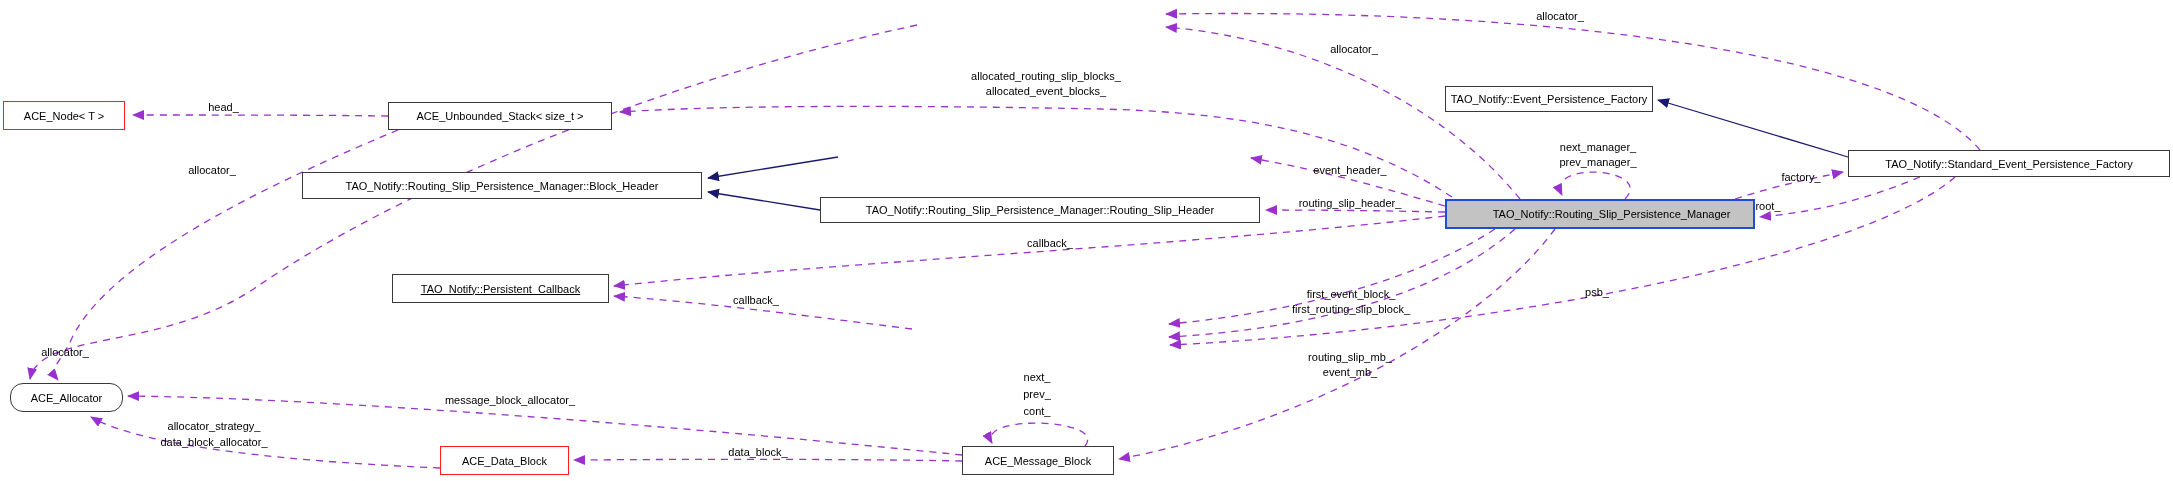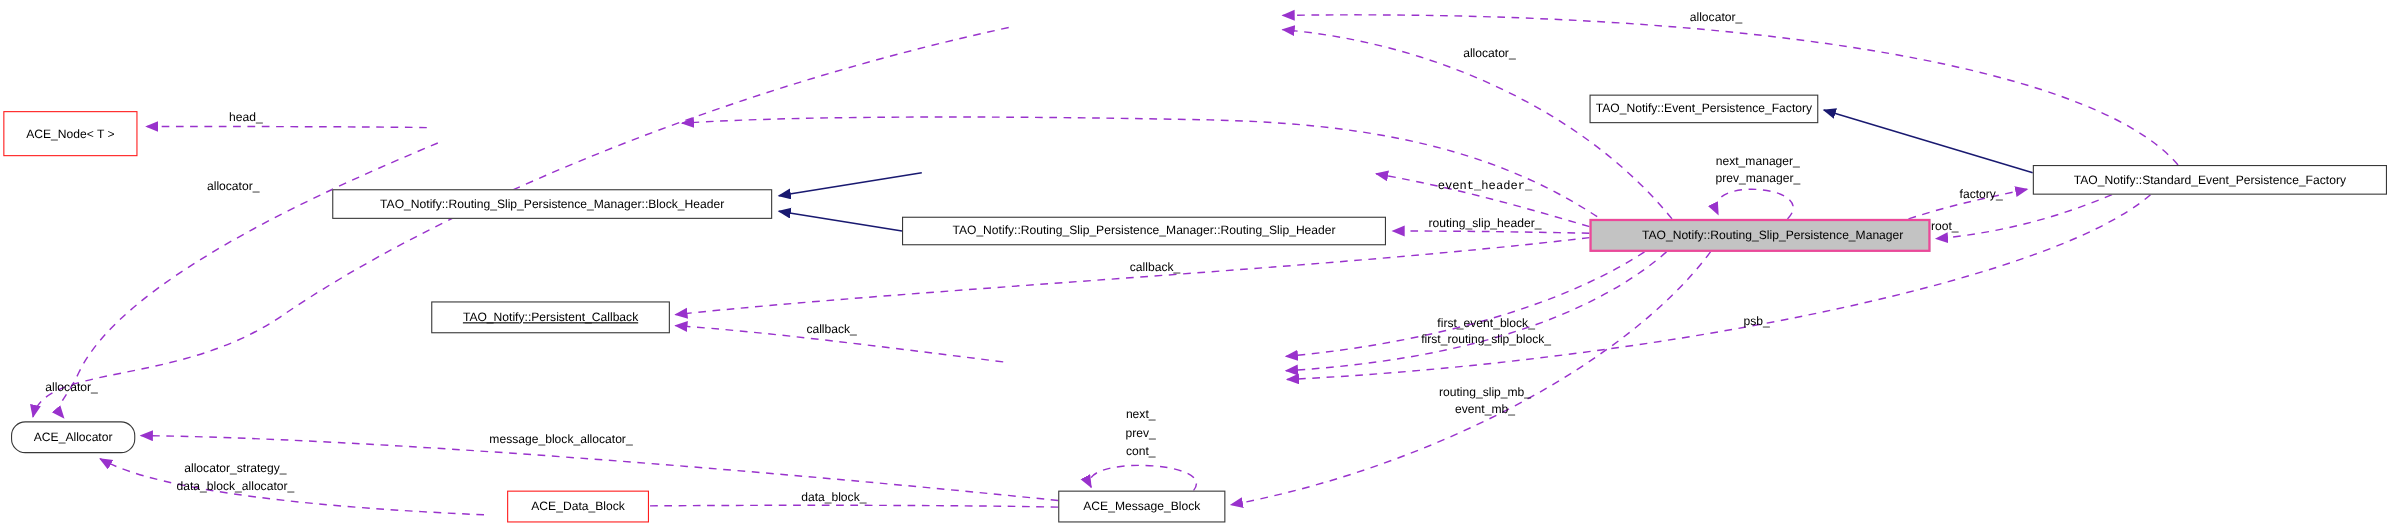--- a/index.html
+++ b/index.html
@@ -5,21 +5,21 @@
   html,body{margin:0;padding:0;background:#ffffff;}
   #diagram{position:relative;width:2173px;height:481px;background:#fff;overflow:hidden;
            font-family:"Liberation Sans",sans-serif;}
   #edge-layer{position:absolute;left:0;top:0;width:2173px;height:481px;z-index:1;}
   .edge-dashed{fill:none;stroke:var(--dashed-edge);stroke-width:1.3;stroke-dasharray:7,6;}
   .edge-solid{fill:none;stroke:var(--solid-edge);stroke-width:1.3;}
   .node{position:absolute;z-index:3;display:flex;align-items:center;justify-content:center;
         background:#ffffff;border:1px solid #383838;font-size:11px;color:#000;
         white-space:nowrap;box-sizing:border-box;cursor:pointer;}
   .node.red{border:1px solid var(--red-border);}
-  .node.current{background:var(--current-fill);border:2px solid #ec4899;cursor:default;padding-left:23px;}
+  .node.current{background:var(--current-fill);border:2px solid #1d4ed8;cursor:default;padding-left:23px;}
   .edge-label{position:absolute;z-index:2;transform:translateX(-50%);text-align:center;
               font-size:11px;line-height:15px;color:#000;white-space:nowrap;}
 </style>
 </head>
 <body>
 
 <div id="diagram">
   <svg id="edge-layer" viewBox="0 0 2173 481" xmlns="http://www.w3.org/2000/svg">
     <defs>
       <marker id="arr-d" markerUnits="userSpaceOnUse" markerWidth="13" markerHeight="11" refX="11" refY="5" orient="auto">
@@ -49,45 +49,50 @@
       <path d="M 1515,229 C 1445,290 1325,328 1169,337" class="edge-dashed" marker-end="url(#arr-d)"></path>
       <path d="M 1955,177 C 1860,260 1480,330 1170,345" class="edge-dashed" marker-end="url(#arr-d)"></path>
       <path d="M 1555,229 C 1480,330 1300,425 1119,459" class="edge-dashed" marker-end="url(#arr-d)"></path>
       <path d="M 1085,446 C 1108,418 976,414 992,443" class="edge-dashed" marker-end="url(#arr-d)"></path>
       <path d="M 962,461 C 860,459 700,459 574,460" class="edge-dashed" marker-end="url(#arr-d)"></path>
       <path d="M 962,455 C 700,428 330,398 128,396" class="edge-dashed" marker-end="url(#arr-d)"></path>
       <path d="M 440,468 C 300,462 145,448 91,417" class="edge-dashed" marker-end="url(#arr-d)"></path>
     </svg>
     <div class="node" style="left: 1445px; top: 86px; width: 208px; height: 26px;">TAO_Notify::Event_Persistence_Factory</div>
     <div class="node" style="left: 1848px; top: 150px; width: 322px; height: 27px;">TAO_Notify::Standard_Event_Persistence_Factory</div>
-    <div class="node red" style="left: 3px; top: 101px; width: 122px; height: 41px;">ACE_Node&lt; T &gt;</div>
+    <div class="node red" style="left: 3px; top: 101px; width: 122px; height: 29px;">ACE_Node&lt; T &gt;</div>
+    <div class="node" style="left: 388px; top: 102px; width: 224px; height: 28px;">ACE_Unbounded_Stack&lt; size_t &gt;</div>
     <div class="node" style="left: 820px; top: 197px; width: 440px; height: 26px;">TAO_Notify::Routing_Slip_Persistence_Manager::Routing_Slip_Header</div>
     <div class="node" style="left: 302px; top: 172px; width: 400px; height: 27px;">TAO_Notify::Routing_Slip_Persistence_Manager::Block_Header</div>
     <div class="node current" style="left: 1445px; top: 199px; width: 310px; height: 30px;">TAO_Notify::Routing_Slip_Persistence_Manager</div>
     <div class="node" style="left: 392px; top: 274px; width: 217px; height: 29px; text-decoration: underline;">TAO_Notify::Persistent_Callback</div>
     <div class="node" style="left: 10px; top: 383px; width: 113px; height: 29px; border-radius: 13px;">ACE_Allocator</div>
-    <div class="node red" style="left: 440px; top: 446px; width: 129px; height: 29px; margin-left: 21px;">ACE_Data_Block</div>
+    <div class="node red" style="left: 440px; top: 446px; width: 129px; height: 29px;">ACE_Data_Block</div>
     <div class="node" style="left: 962px; top: 446px; width: 152px; height: 29px;">ACE_Message_Block</div>
     <div class="edge-label" style="left: 1560px; top: 9px;">
       <div>allocator_</div>
     </div>
     <div class="edge-label" style="left: 1354px; top: 42px;">
       <div>allocator_</div>
+    </div>
+    <div class="edge-label" style="left: 1046px; top: 69px;">
+      <div>allocated_routing_slip_blocks_</div>
+      <div>allocated_event_blocks_</div>
     </div>
     <div class="edge-label" style="left: 212px; top: 100px; padding-left: 23px;">
       <div>head_</div>
     </div>
     <div class="edge-label" style="left: 212px; top: 163px;">
       <div>allocator_</div>
     </div>
     <div class="edge-label" style="left: 1598px; top: 140px;">
       <div>next_manager_</div>
       <div>prev_manager_</div>
     </div>
-    <div class="edge-label" style="left: 1350px; top: 163px; font-family: Liberation Mono, monospace;">
+    <div class="edge-label" style="left: 1350px; top: 163px;">
       <div>event_header_</div>
     </div>
     <div class="edge-label" style="left: 1350px; top: 196px;">
       <div>routing_slip_header_</div>
     </div>
     <div class="edge-label" style="left: 1801px; top: 170px;">
       <div>factory_</div>
     </div>
     <div class="edge-label" style="left: 1768px; top: 199px;">
       <div>root_</div>

